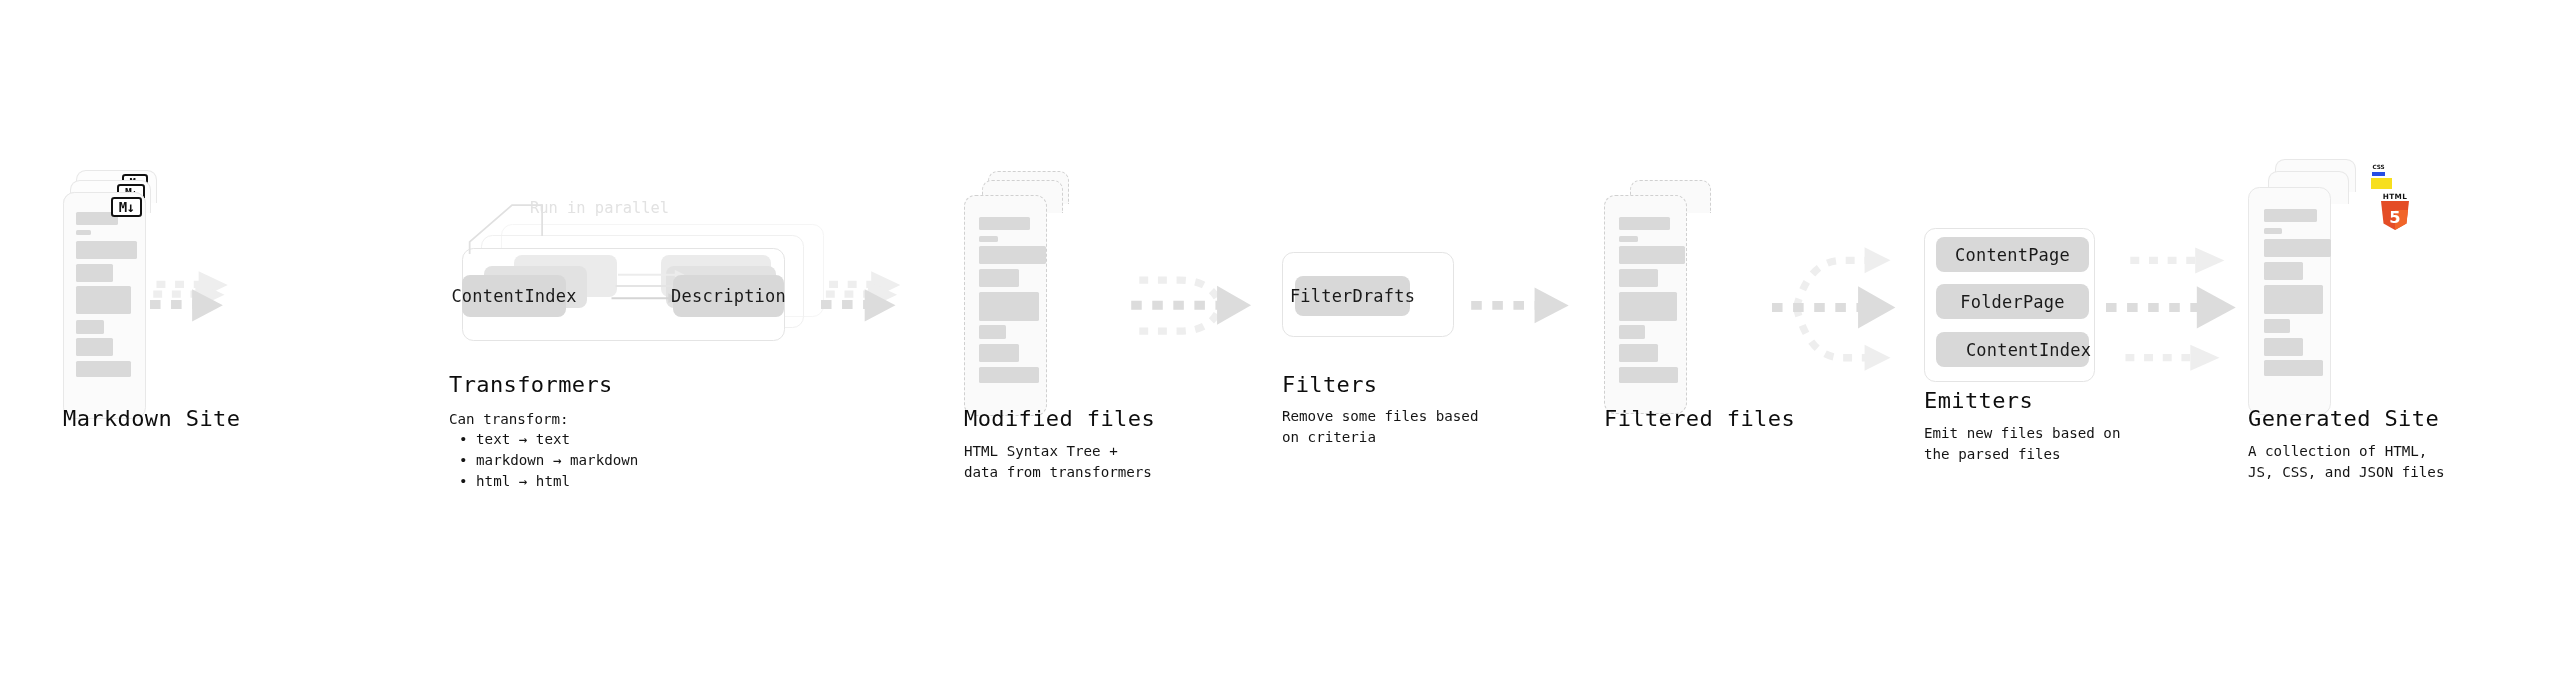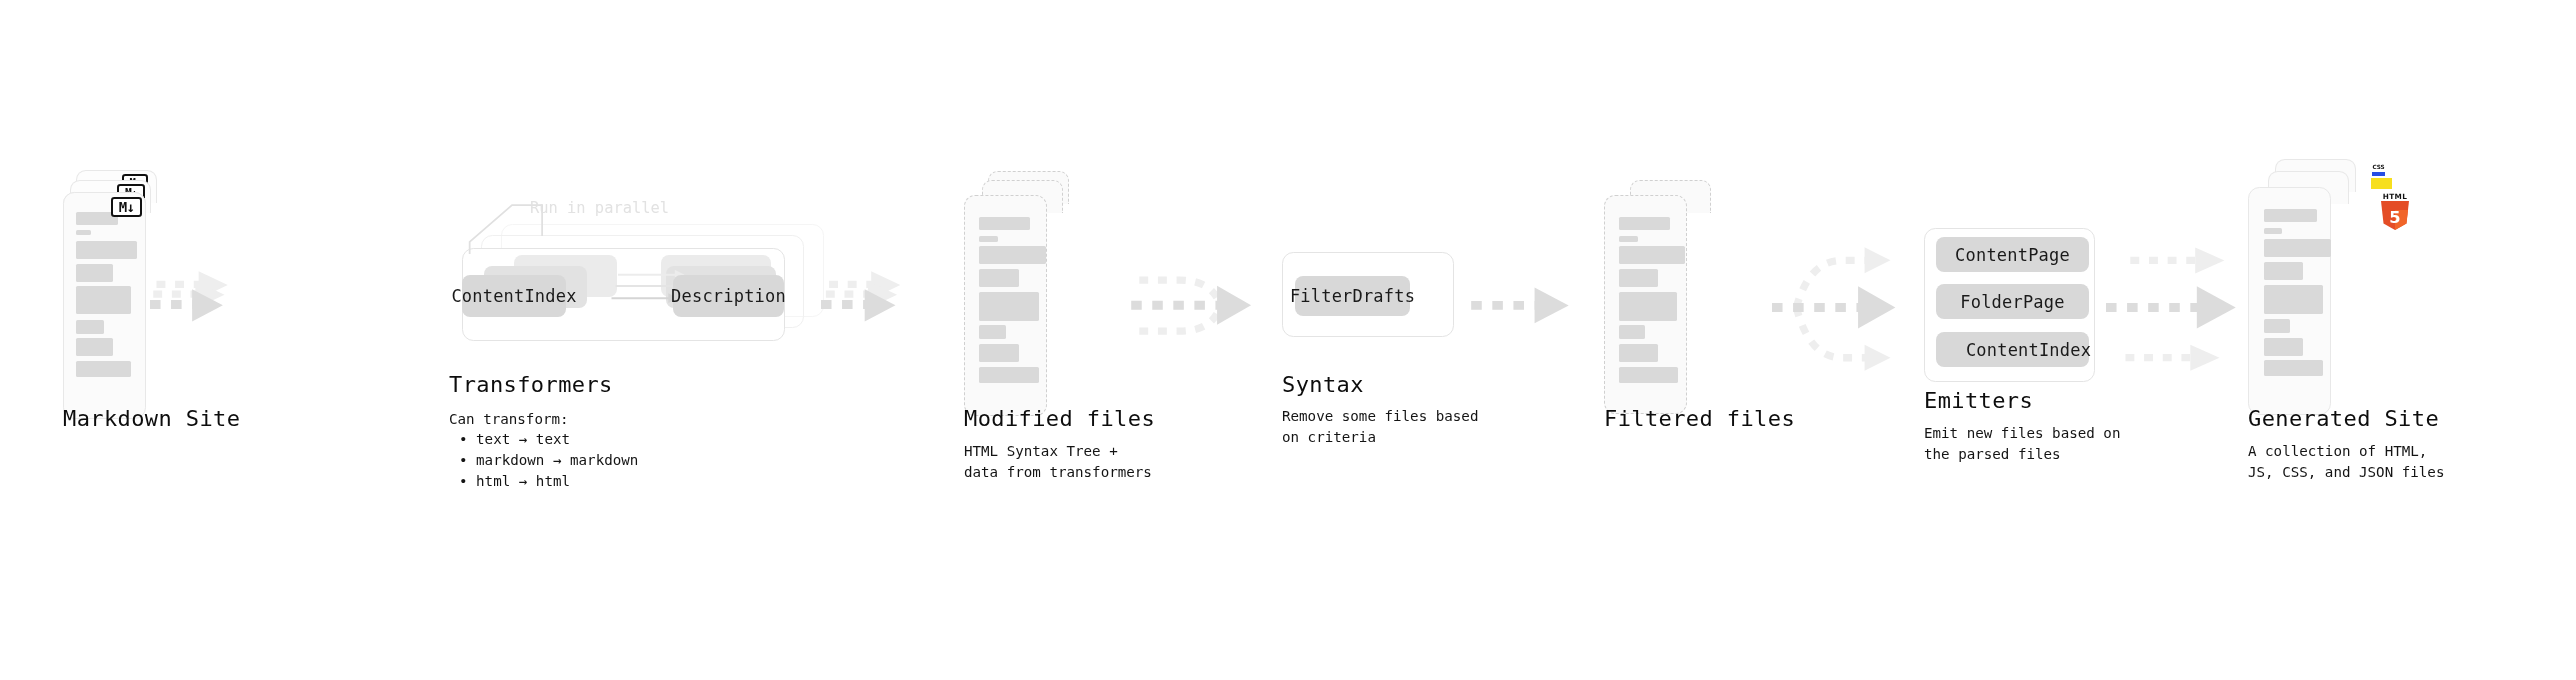--- a/index.html
+++ b/index.html
@@ -235,21 +235,21 @@
       <path class="arrow-dash faded" d="M10,15 H60 Q100,15 110,46"></path>
       <path class="arrow-dash faded" d="M10,78 H60 Q100,78 110,47"></path>
       <path class="arrow-dash" d="M0,46 H112"></path>
       <polygon class="arrow-head" points="106,22 148,46 106,70"></polygon>
     </g>
   </svg>
 
   <div class="node">
     <div class="group" style="left:1282px;top:252px;width:172px;height:85px;"></div>
     <div class="chip" style="left:1295px;top:276px;width:115px;height:40px;">FilterDrafts</div>
-    <div class="title" style="left: 1282px; top: 372px;">Syntax</div>
+    <div class="title" style="left: 1282px; top: 372px;">Filters</div>
     <div class="sub" style="left: 1282px; top: 406px;">Remove some files based
 on criteria</div>
   </div>
 
   <svg style="left:1471px;top:268px;width:106px;height:65px;" viewBox="0 0 130 80" width="106" height="65">
     <g>
       <path class="arrow-dash" d="M0,46 H84"></path>
       <polygon class="arrow-head" points="78,24 120,46 78,68"></polygon>
     </g>
   </svg>

